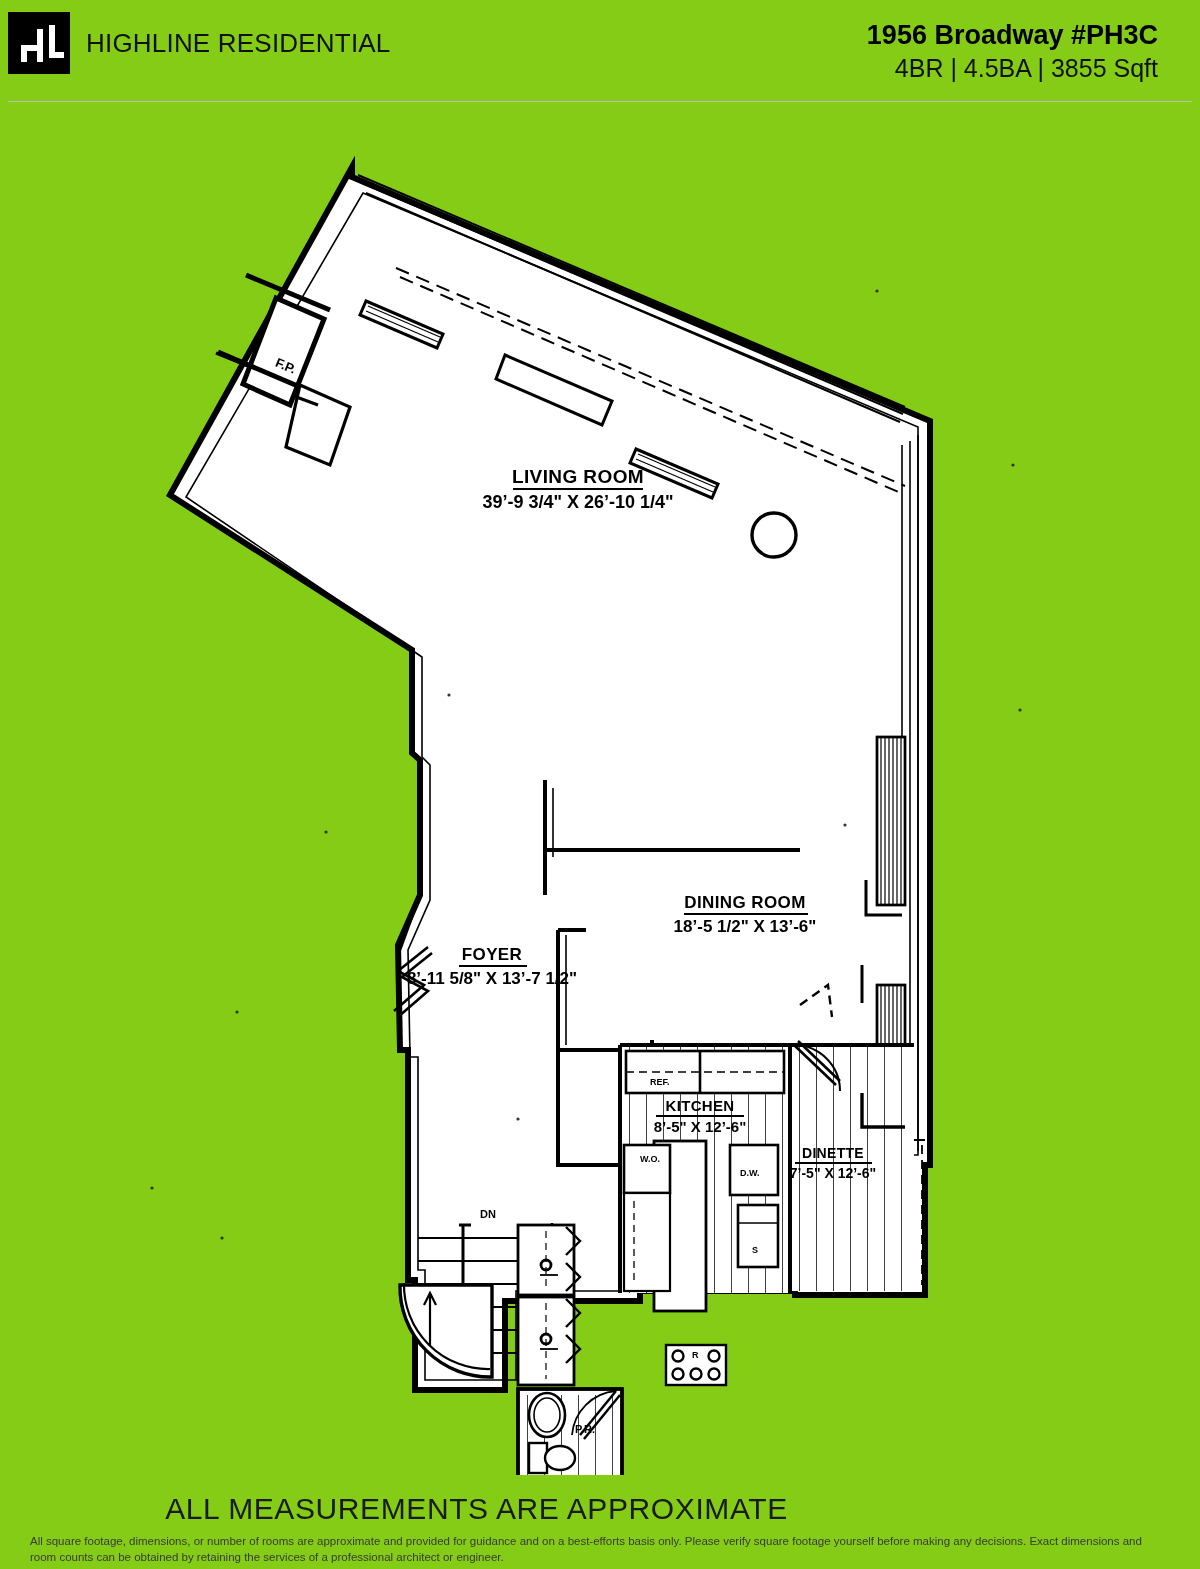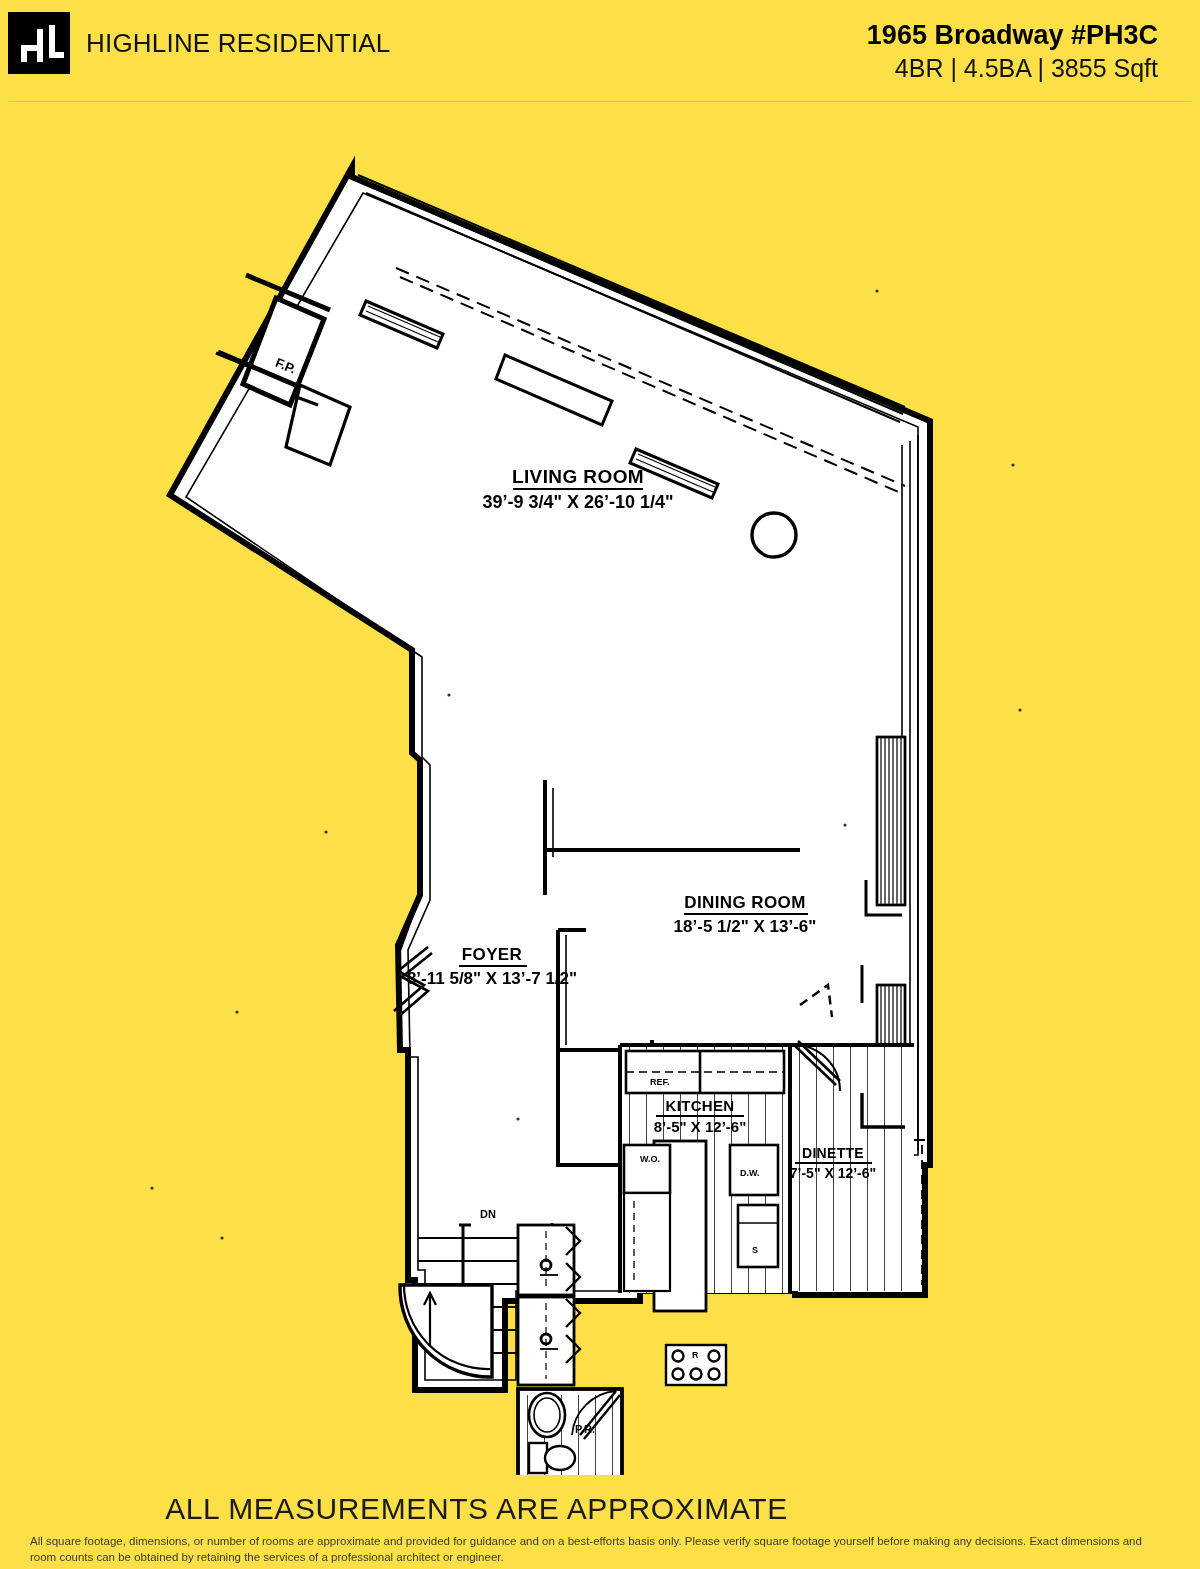--- a/index.html
+++ b/index.html
@@ -3,21 +3,21 @@
 <meta charset="utf-8">
 <style>
   * { margin:0; padding:0; box-sizing:border-box; }
   html, body {
     width:1200px; height:1569px;
     background:#ffffff;
     font-family:"Liberation Sans", sans-serif;
     color:#000;
     overflow:hidden;
   }
-  .page { position:relative; width:1200px; height:1569px; background:#fde047; }
+  .page { position:relative; width:1200px; height:1569px; background:#84cc16; }
 
   
   .header {
     position:absolute; top:0; left:0; width:1200px; height:102px;
   }
   .brand { position:absolute; left:8px; top:12px; display:flex; align-items:center; }
   .logo-box {
     width:62px; height:62px; background:#000; position:relative; flex:none;
   }
   .logo-box .bar-v1 { position:absolute; background:#fff; }
@@ -72,21 +72,21 @@
         <span class="bar-v1 hl-h-left"></span>
         <span class="bar-v1 hl-h-stem"></span>
         <span class="bar-v1 hl-h-right"></span>
         <span class="bar-v1 hl-l-stem"></span>
         <span class="bar-v1 hl-l-foot"></span>
       </div>
       <div class="brand-name">HIGHLINE RESIDENTIAL</div>
     </div>
 
     <div class="addr-block">
-      <div class="addr-line1">1965 Broadway #PH3C</div>
+      <div class="addr-line1">1956 Broadway #PH3C</div>
       <div class="addr-line2">4BR | 4.5BA | 3855 Sqft</div>
     </div>
 
     <div class="header-rule"></div>
   </div>
 
   <div class="plan-wrap">
     <svg class="plan-svg" viewBox="0 0 1200 1370" xmlns="http://www.w3.org/2000/svg">
       <defs>
         <pattern id="woodV" width="17" height="17" patternUnits="userSpaceOnUse">

